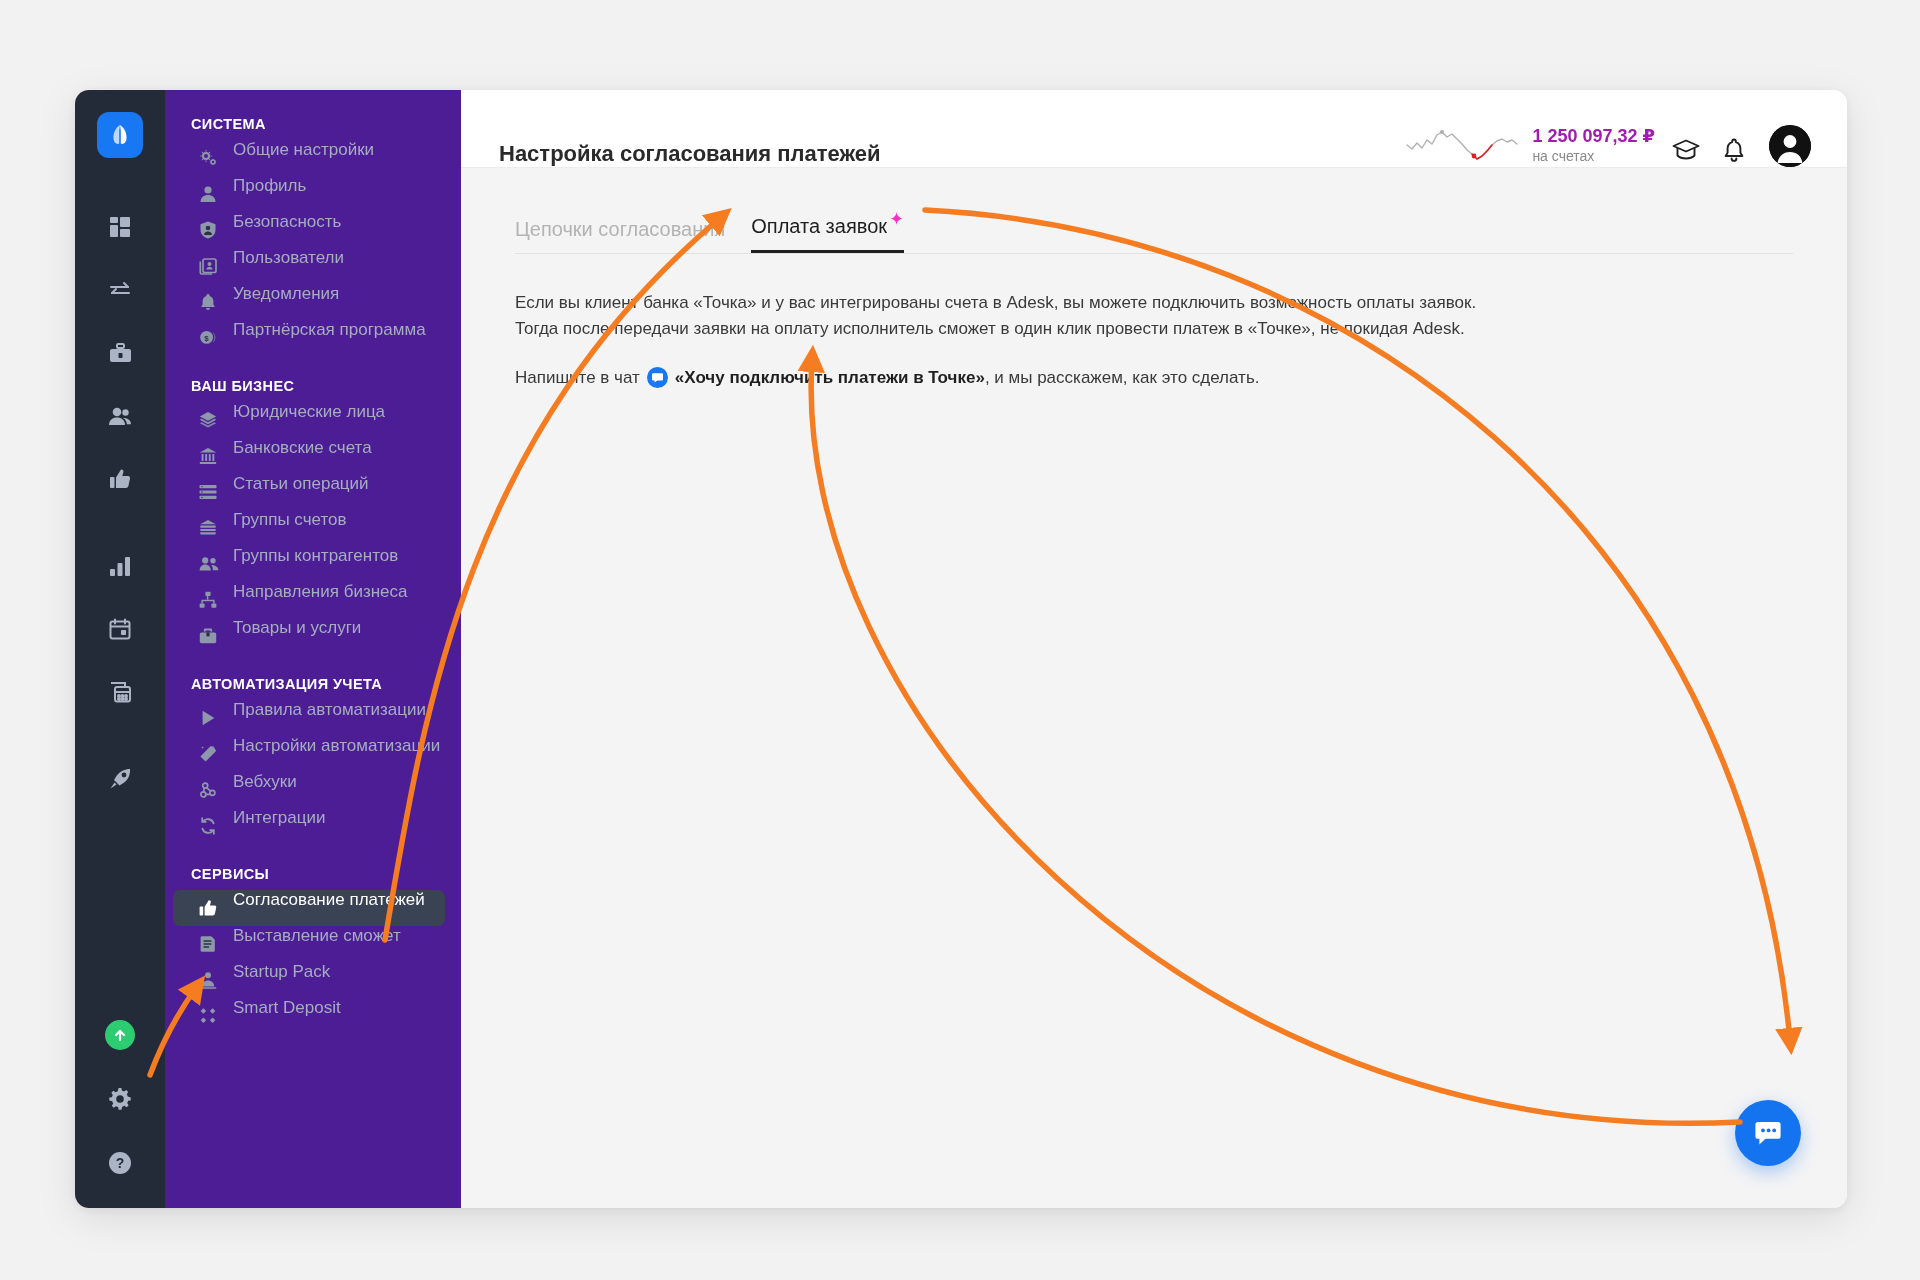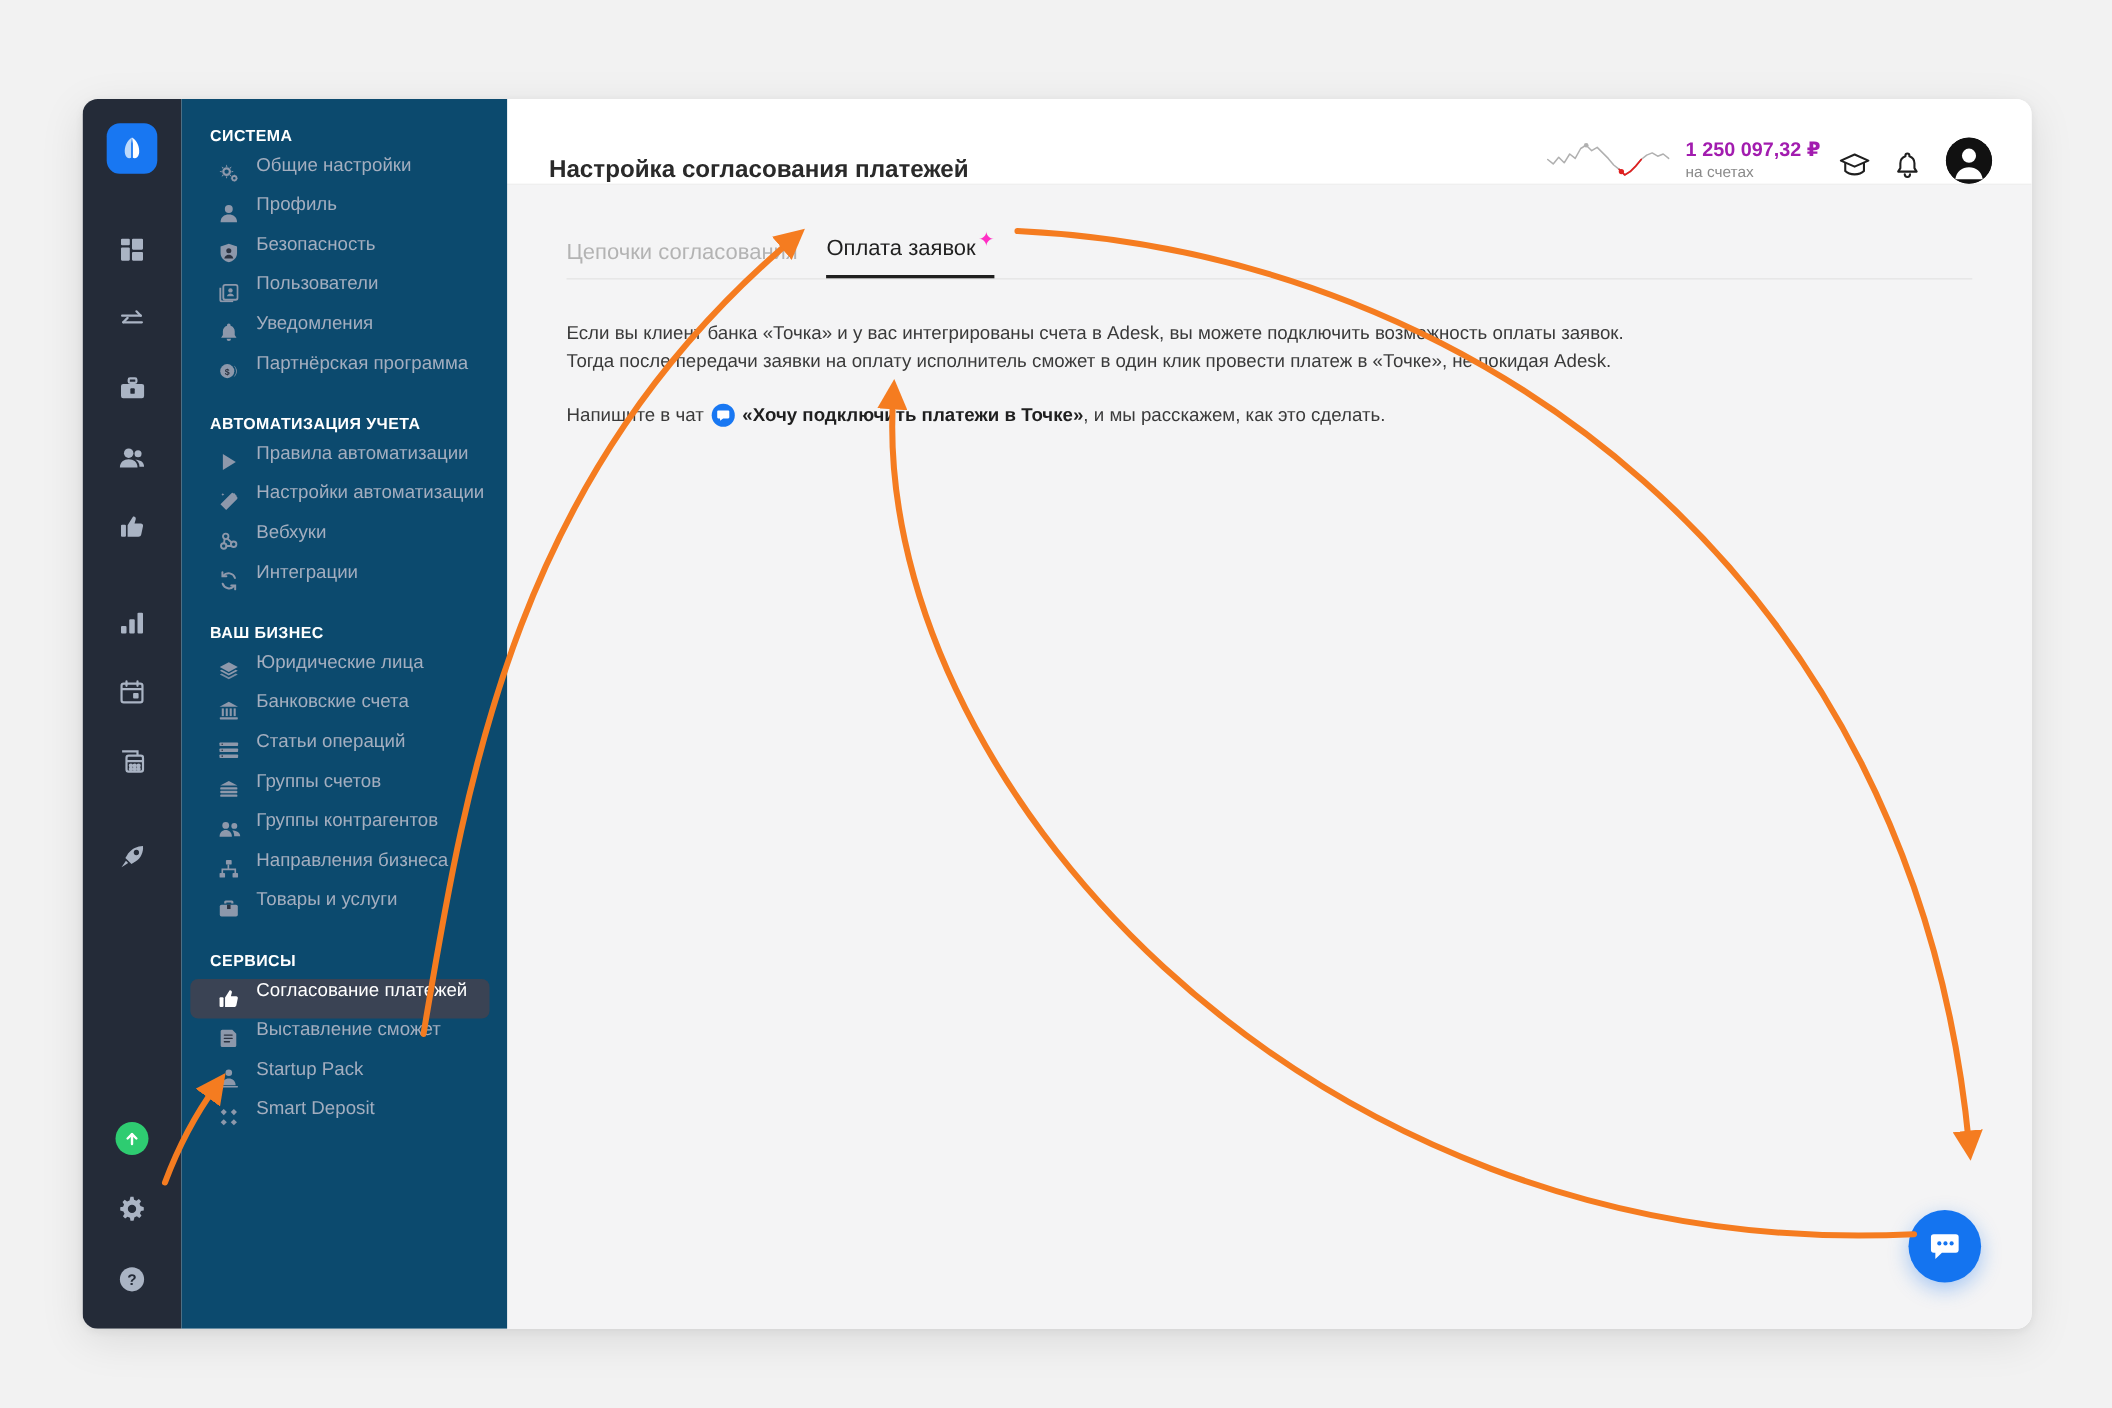--- a/index.html
+++ b/index.html
@@ -64,21 +64,21 @@
     width: 30px; height: 30px; border-radius: 50%;
     background: #2ecc71;
     display: flex; align-items: center; justify-content: center;
     color: #ffffff;
   }
 
   
   #nav-sidebar {
     width: 296px;
     flex: 0 0 296px;
-    background: #0c4a6e;
+    background: #4c1d95;
     padding: 26px 0 8px 0;
     overflow: hidden;
     position: relative;
   }
   .nav-section-title {
     color: #ffffff;
     font-size: 14.5px;
     font-weight: bold;
     letter-spacing: 0.4px;
     padding: 0 0 8px 26px;
@@ -397,20 +397,110 @@
               <circle cx="7.6" cy="8.4" r="6.4"></circle>
               <path d="M13.5 3.2 A6.4 6.4 0 0 1 13.5 13.8 A7.6 7.6 0 0 0 13.5 3.2 Z"></path>
               <text x="7.6" y="11.6" text-anchor="middle" font-size="8" font-weight="bold" font-family="Liberation Sans, sans-serif" fill="#2b3342">$</text>
             </svg>
           </span>
         <span>Партнёрская программа</span>
       </div>
     </div>
 
     <div class="nav-section">
+      <div class="nav-section-title">ВАШ БИЗНЕС</div>
+
+      <div class="nav-item">
+        <span class="nav-icon">
+            <svg width="18" height="18" viewBox="0 0 18 18" fill="currentColor">
+              <path d="M9 1 L17.2 5.4 L9 9.8 L0.8 5.4 Z"></path>
+              <path d="M9 11.2 L2.6 7.8 L0.8 8.8 L9 13.2 L17.2 8.8 L15.4 7.8 Z"></path>
+              <path d="M9 14.6 L2.6 11.2 L0.8 12.2 L9 16.6 L17.2 12.2 L15.4 11.2 Z" opacity="0.85"></path>
+            </svg>
+          </span>
+        <span>Юридические лица</span>
+      </div>
+
+      <div class="nav-item">
+        <span class="nav-icon">
+            <svg width="18" height="18" viewBox="0 0 18 18" fill="currentColor">
+              <path d="M9 1 L17.4 5.4 H0.6 Z"></path>
+              <rect x="2.6" y="7" width="1.9" height="7"></rect>
+              <rect x="6.2" y="7" width="1.9" height="7"></rect>
+              <rect x="9.8" y="7" width="1.9" height="7"></rect>
+              <rect x="13.4" y="7" width="1.9" height="7"></rect>
+              <rect x="0.8" y="15" width="16.4" height="2" rx="0.6"></rect>
+            </svg>
+          </span>
+        <span>Банковские счета</span>
+      </div>
+
+      <div class="nav-item">
+        <span class="nav-icon">
+            <svg width="18" height="18" viewBox="0 0 18 18" fill="currentColor">
+              <rect x="0.5" y="2" width="17" height="3.2" rx="0.7"></rect>
+              <rect x="0.5" y="7.4" width="17" height="3.2" rx="0.7"></rect>
+              <rect x="0.5" y="12.8" width="17" height="3.2" rx="0.7"></rect>
+              <circle cx="3" cy="3.6" r="0.7" fill="#2b3342"></circle>
+              <circle cx="3" cy="9" r="0.7" fill="#2b3342"></circle>
+              <circle cx="3" cy="14.4" r="0.7" fill="#2b3342"></circle>
+            </svg>
+          </span>
+        <span>Статьи операций</span>
+      </div>
+
+      <div class="nav-item">
+        <span class="nav-icon">
+            <svg width="18" height="18" viewBox="0 0 18 18" fill="currentColor">
+              <path d="M9 1 L16.8 5.2 H1.2 Z"></path>
+              <rect x="1.2" y="6.6" width="15.6" height="2.2" rx="0.8"></rect>
+              <rect x="1.2" y="9.9" width="15.6" height="2.2" rx="0.8"></rect>
+              <rect x="1.2" y="13.2" width="15.6" height="2.2" rx="0.8"></rect>
+            </svg>
+          </span>
+        <span>Группы счетов</span>
+      </div>
+
+      <div class="nav-item">
+        <span class="nav-icon">
+            <svg width="20" height="18" viewBox="0 0 20 18" fill="currentColor">
+              <circle cx="6.2" cy="5.4" r="3.1"></circle>
+              <circle cx="14" cy="5.8" r="2.7"></circle>
+              <path d="M0.6 15.6 C0.6 11.8 3.2 9.6 6.2 9.6 C9.2 9.6 11.8 11.8 11.8 15.6 Z"></path>
+              <path d="M12.2 10 C15 10 19.4 11.3 19.4 15.2 L13.9 15.2 C13.9 13 13.4 11.2 12.2 10 Z"></path>
+            </svg>
+          </span>
+        <span>Группы контрагентов</span>
+      </div>
+
+      <div class="nav-item">
+        <span class="nav-icon">
+            <svg width="18" height="18" viewBox="0 0 18 18" fill="currentColor">
+              <rect x="6.4" y="0.8" width="5.2" height="4.2" rx="0.8"></rect>
+              <rect x="0.6" y="12.6" width="5" height="4.2" rx="0.8"></rect>
+              <rect x="12.4" y="12.6" width="5" height="4.2" rx="0.8"></rect>
+              <path d="M8.6 5 V8.6 M3.1 12.6 V9.4 H14.9 V12.6" fill="none" stroke="currentColor" stroke-width="1.5"></path>
+            </svg>
+          </span>
+        <span>Направления бизнеса</span>
+      </div>
+
+      <div class="nav-item">
+        <span class="nav-icon">
+            <svg width="18" height="18" viewBox="0 0 18 18" fill="currentColor">
+              <path d="M6.2 1.6 h5.6 a1.4 1.4 0 0 1 1.4 1.4 v1.4 h-2 V3.4 h-4.4 v1 h-2 V3 a1.4 1.4 0 0 1 1.4-1.4 Z"></path>
+              <rect x="0.8" y="5.4" width="16.4" height="10.8" rx="1.6"></rect>
+              <rect x="7.4" y="5.4" width="3.2" height="4" fill="#2b3342"></rect>
+            </svg>
+          </span>
+        <span>Товары и услуги</span>
+      </div>
+    </div>
+
+    <div class="nav-section">
       <div class="nav-section-title">АВТОМАТИЗАЦИЯ УЧЕТА</div>
 
       <div class="nav-item">
         <span class="nav-icon">
             <svg width="18" height="18" viewBox="0 0 18 18" fill="currentColor">
               <path d="M3.6 1.8 L15.4 9 L3.6 16.2 Z"></path>
             </svg>
           </span>
         <span>Правила автоматизации</span>
       </div>
@@ -447,110 +537,20 @@
               <path d="M3.4 11.6 A6.2 6.2 0 0 0 14 13.7"></path>
               <path d="M3.2 1.2 V4.8 H6.8"></path>
               <path d="M14.8 16.8 V13.2 H11.2"></path>
             </svg>
           </span>
         <span>Интеграции</span>
       </div>
     </div>
 
     <div class="nav-section">
-      <div class="nav-section-title">ВАШ БИЗНЕС</div>
-
-      <div class="nav-item">
-        <span class="nav-icon">
-            <svg width="18" height="18" viewBox="0 0 18 18" fill="currentColor">
-              <path d="M9 1 L17.2 5.4 L9 9.8 L0.8 5.4 Z"></path>
-              <path d="M9 11.2 L2.6 7.8 L0.8 8.8 L9 13.2 L17.2 8.8 L15.4 7.8 Z"></path>
-              <path d="M9 14.6 L2.6 11.2 L0.8 12.2 L9 16.6 L17.2 12.2 L15.4 11.2 Z" opacity="0.85"></path>
-            </svg>
-          </span>
-        <span>Юридические лица</span>
-      </div>
-
-      <div class="nav-item">
-        <span class="nav-icon">
-            <svg width="18" height="18" viewBox="0 0 18 18" fill="currentColor">
-              <path d="M9 1 L17.4 5.4 H0.6 Z"></path>
-              <rect x="2.6" y="7" width="1.9" height="7"></rect>
-              <rect x="6.2" y="7" width="1.9" height="7"></rect>
-              <rect x="9.8" y="7" width="1.9" height="7"></rect>
-              <rect x="13.4" y="7" width="1.9" height="7"></rect>
-              <rect x="0.8" y="15" width="16.4" height="2" rx="0.6"></rect>
-            </svg>
-          </span>
-        <span>Банковские счета</span>
-      </div>
-
-      <div class="nav-item">
-        <span class="nav-icon">
-            <svg width="18" height="18" viewBox="0 0 18 18" fill="currentColor">
-              <rect x="0.5" y="2" width="17" height="3.2" rx="0.7"></rect>
-              <rect x="0.5" y="7.4" width="17" height="3.2" rx="0.7"></rect>
-              <rect x="0.5" y="12.8" width="17" height="3.2" rx="0.7"></rect>
-              <circle cx="3" cy="3.6" r="0.7" fill="#2b3342"></circle>
-              <circle cx="3" cy="9" r="0.7" fill="#2b3342"></circle>
-              <circle cx="3" cy="14.4" r="0.7" fill="#2b3342"></circle>
-            </svg>
-          </span>
-        <span>Статьи операций</span>
-      </div>
-
-      <div class="nav-item">
-        <span class="nav-icon">
-            <svg width="18" height="18" viewBox="0 0 18 18" fill="currentColor">
-              <path d="M9 1 L16.8 5.2 H1.2 Z"></path>
-              <rect x="1.2" y="6.6" width="15.6" height="2.2" rx="0.8"></rect>
-              <rect x="1.2" y="9.9" width="15.6" height="2.2" rx="0.8"></rect>
-              <rect x="1.2" y="13.2" width="15.6" height="2.2" rx="0.8"></rect>
-            </svg>
-          </span>
-        <span>Группы счетов</span>
-      </div>
-
-      <div class="nav-item">
-        <span class="nav-icon">
-            <svg width="20" height="18" viewBox="0 0 20 18" fill="currentColor">
-              <circle cx="6.2" cy="5.4" r="3.1"></circle>
-              <circle cx="14" cy="5.8" r="2.7"></circle>
-              <path d="M0.6 15.6 C0.6 11.8 3.2 9.6 6.2 9.6 C9.2 9.6 11.8 11.8 11.8 15.6 Z"></path>
-              <path d="M12.2 10 C15 10 19.4 11.3 19.4 15.2 L13.9 15.2 C13.9 13 13.4 11.2 12.2 10 Z"></path>
-            </svg>
-          </span>
-        <span>Группы контрагентов</span>
-      </div>
-
-      <div class="nav-item">
-        <span class="nav-icon">
-            <svg width="18" height="18" viewBox="0 0 18 18" fill="currentColor">
-              <rect x="6.4" y="0.8" width="5.2" height="4.2" rx="0.8"></rect>
-              <rect x="0.6" y="12.6" width="5" height="4.2" rx="0.8"></rect>
-              <rect x="12.4" y="12.6" width="5" height="4.2" rx="0.8"></rect>
-              <path d="M8.6 5 V8.6 M3.1 12.6 V9.4 H14.9 V12.6" fill="none" stroke="currentColor" stroke-width="1.5"></path>
-            </svg>
-          </span>
-        <span>Направления бизнеса</span>
-      </div>
-
-      <div class="nav-item">
-        <span class="nav-icon">
-            <svg width="18" height="18" viewBox="0 0 18 18" fill="currentColor">
-              <path d="M6.2 1.6 h5.6 a1.4 1.4 0 0 1 1.4 1.4 v1.4 h-2 V3.4 h-4.4 v1 h-2 V3 a1.4 1.4 0 0 1 1.4-1.4 Z"></path>
-              <rect x="0.8" y="5.4" width="16.4" height="10.8" rx="1.6"></rect>
-              <rect x="7.4" y="5.4" width="3.2" height="4" fill="#2b3342"></rect>
-            </svg>
-          </span>
-        <span>Товары и услуги</span>
-      </div>
-    </div>
-
-    <div class="nav-section">
       <div class="nav-section-title">СЕРВИСЫ</div>
 
       <div class="nav-item active">
         <span class="nav-icon">
             <svg width="18" height="18" viewBox="0 0 18 18" fill="currentColor">
               <rect x="0.6" y="7.6" width="3.6" height="8.8" rx="0.9"></rect>
               <path d="M5.6 7.8 L9.8 1.2 C11.1 1 12.1 2 11.8 3.3 L10.9 6.6 H15.6 C16.8 6.6 17.5 7.6 17.2 8.6 L15.9 14.8 C15.7 15.9 14.8 16.4 13.8 16.4 H5.6 Z"></path>
             </svg>
           </span>
         <span>Согласование платежей</span>

